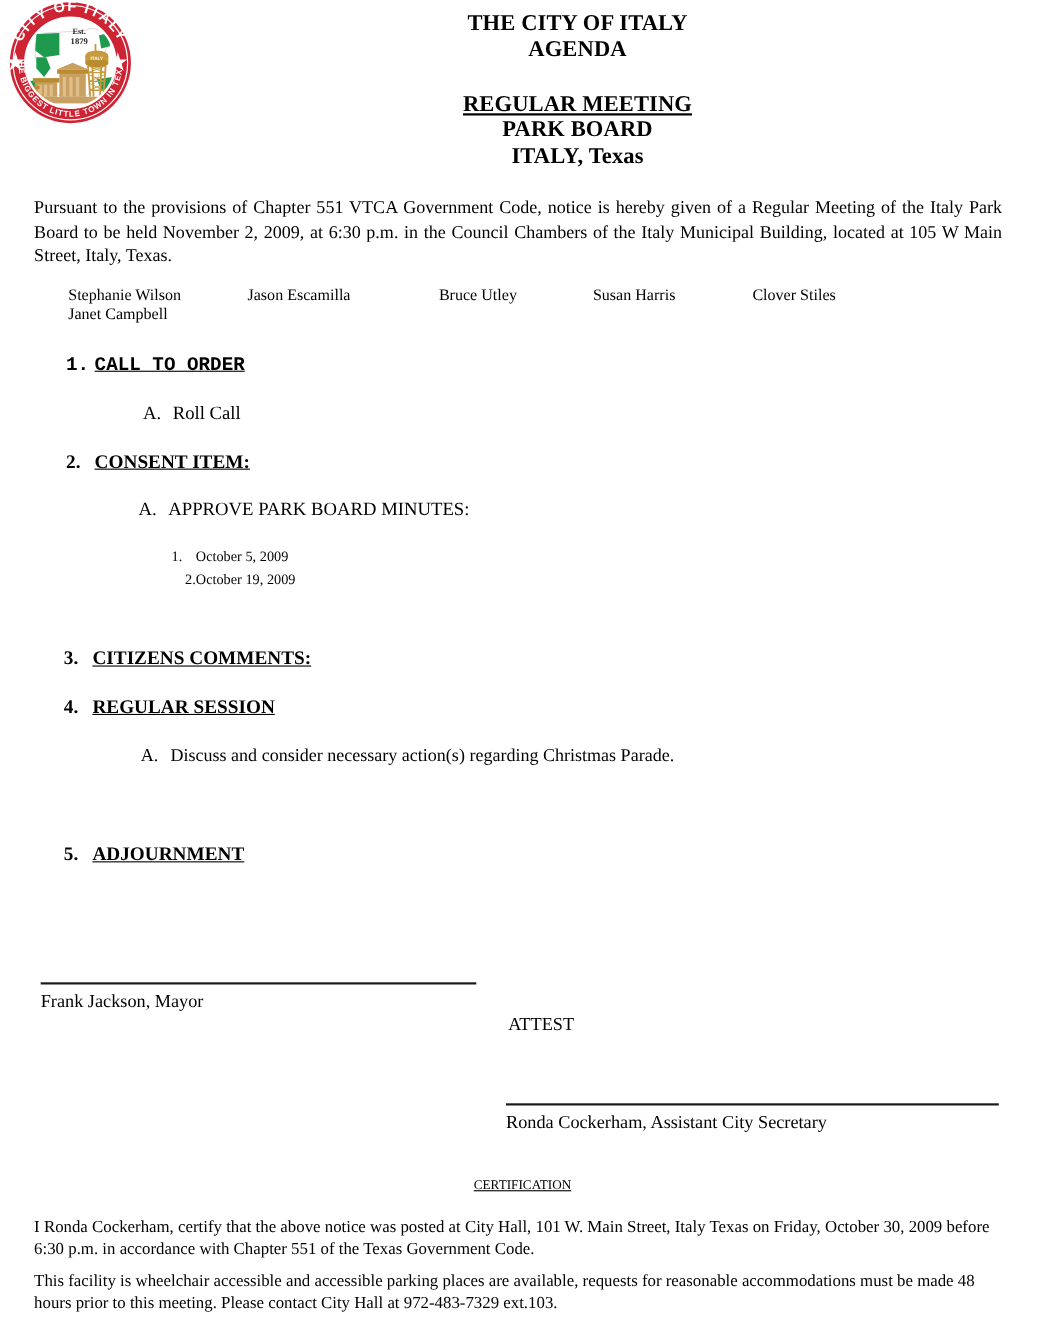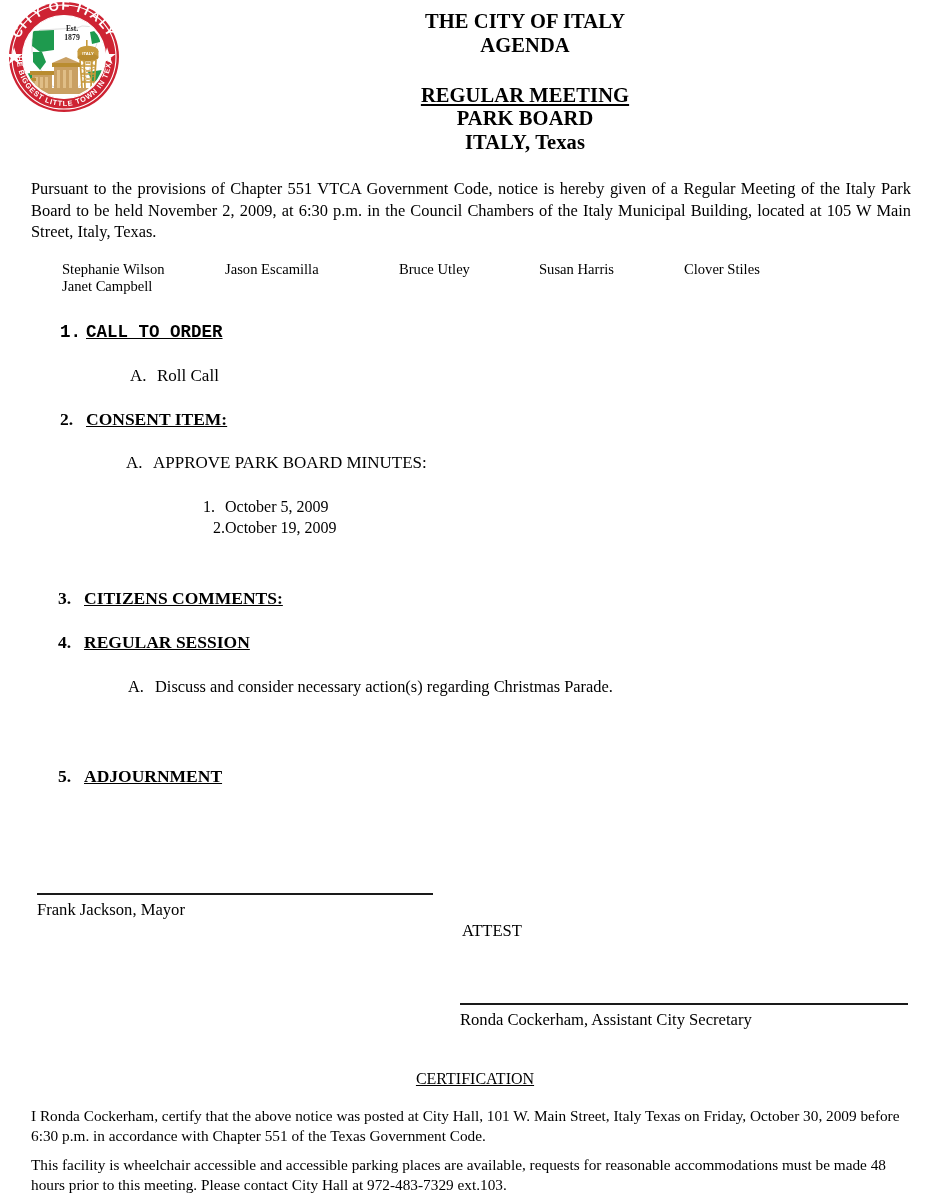--- a/index.html
+++ b/index.html
@@ -81,23 +81,22 @@
 
   .sub-a {
     position: absolute;
     font-size: 17px;
     white-space: nowrap;
   }
   .sub-a .la { display: inline-block; width: 27px; }
 
   .sub-num {
     position: absolute;
-    font-size: 16px;
-    white-space: nowrap;
-    margin-left: 47px;
+    font-size: 13px;
+    white-space: nowrap;
   }
   .sub-num .ln { display: inline-block; width: 22px; }
 
   
   .sig-line {
     position: absolute;
     border-top: 2px solid #1a1a1a;
     height: 0;
   }
   .sig-label {
@@ -111,21 +110,21 @@
     white-space: nowrap;
   }
 
   
   .cert-title {
     position: absolute;
     left: 0;
     top: 1070px;
     width: 950px;
     text-align: center;
-    font-size: 16px;
+    font-size: 12px;
   }
   .cert-title span { text-decoration: underline; }
 
   .cert-body {
     position: absolute;
     left: 31px;
     width: 880px;
     font-size: 15.3px;
     line-height: 20px;
     text-align: left;

